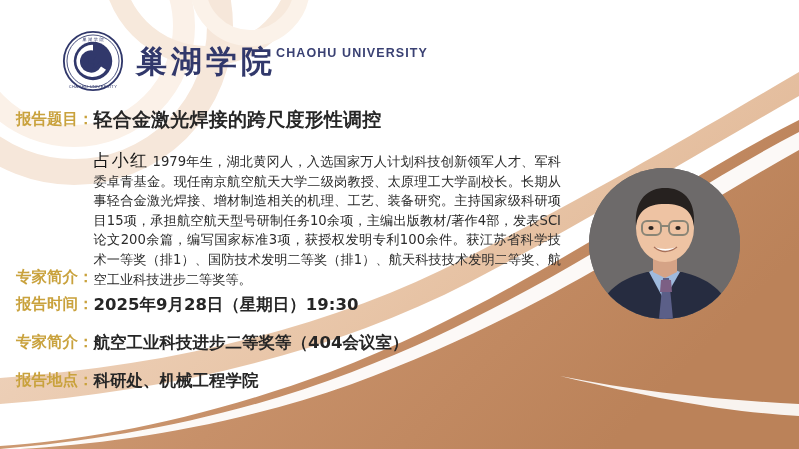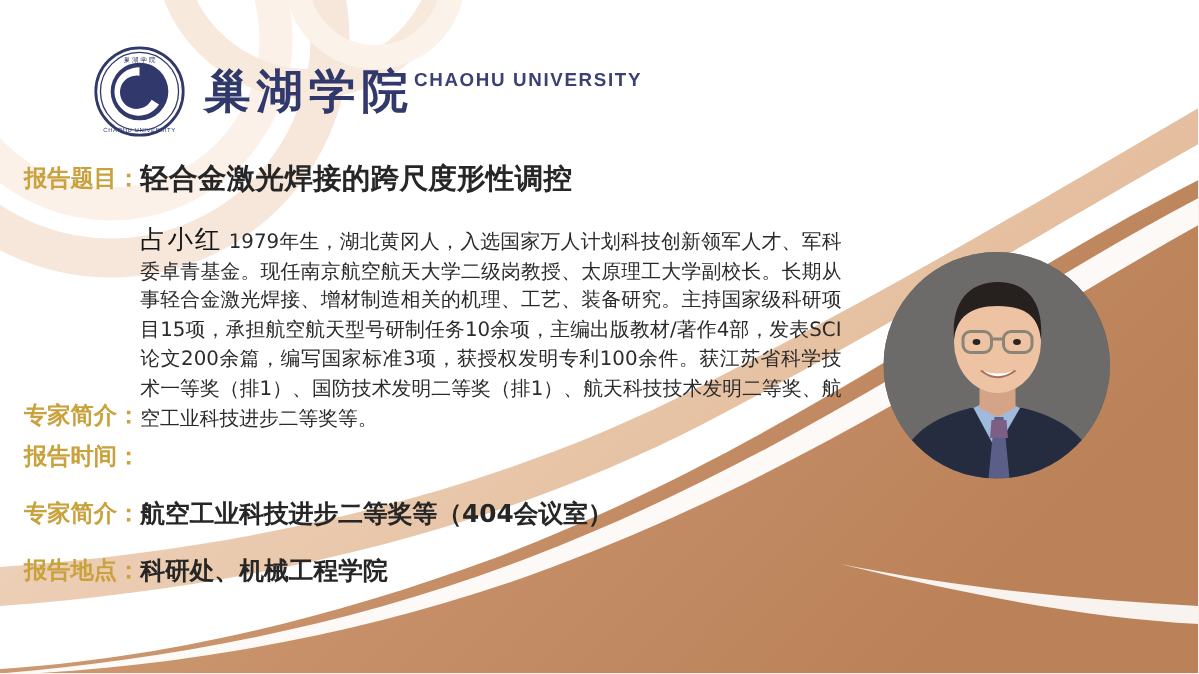--- a/index.html
+++ b/index.html
@@ -166,20 +166,21 @@
       <span class="value">轻合金激光焊接的跨尺度形性调控</span>
     </div>
 
     <div class="row" id="bio-row">
       <span class="label">专家简介：</span>
       <span class="bio-body"><span class="bio-name">占小红</span>&nbsp;<span>1979年生，湖北黄冈人，入选国家万人计划科技创新领军人才、军科委卓青基金。现任南京航空航天大学二级岗教授、太原理工大学副校长。长期从事轻合金激光焊接、增材制造相关的机理、工艺、装备研究。主持国家级科研项目15项，承担航空航天型号研制任务10余项，主编出版教材/著作4部，发表SCI论文200余篇，编写国家标准3项，获授权发明专利100余件。获江苏省科学技术一等奖（排1）、国防技术发明二等奖（排1）、航天科技技术发明二等奖、航空工业科技进步二等奖等。</span></span>
     </div>
 
     <div class="row" id="time-row">
       <span class="label">报告时间：</span>
+      <span class="value">2025年9月28日（星期日）19:30</span>
     </div>
 
     <div class="row" id="place-row">
       <span class="label">专家简介：</span>
       <span class="value">航空工业科技进步二等奖等（404会议室）</span>
     </div>
 
     <div class="row" id="host-row">
       <span class="label">报告地点：</span>
       <span class="value">科研处、机械工程学院</span>

